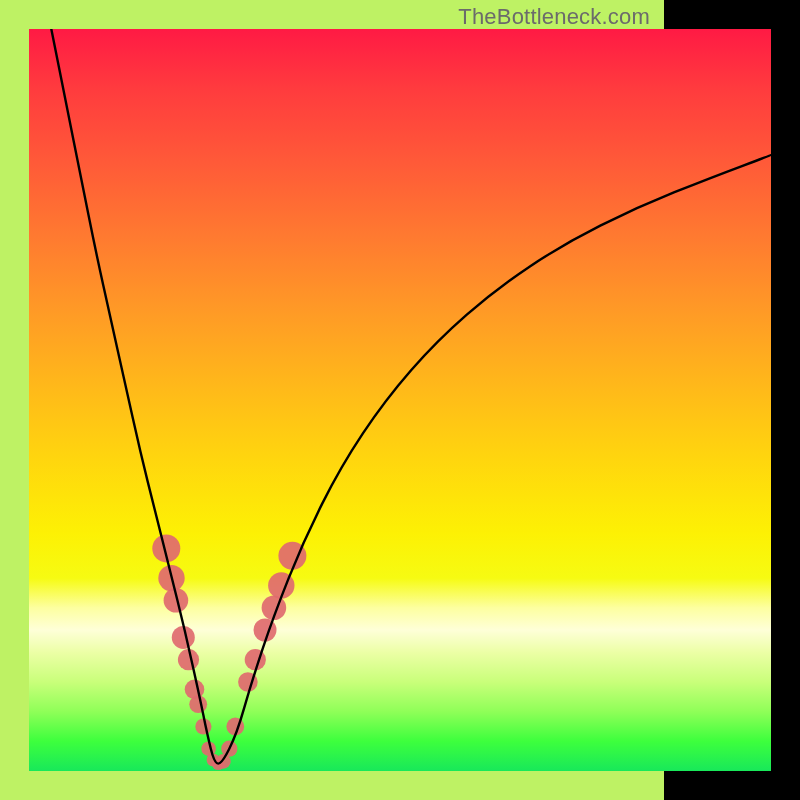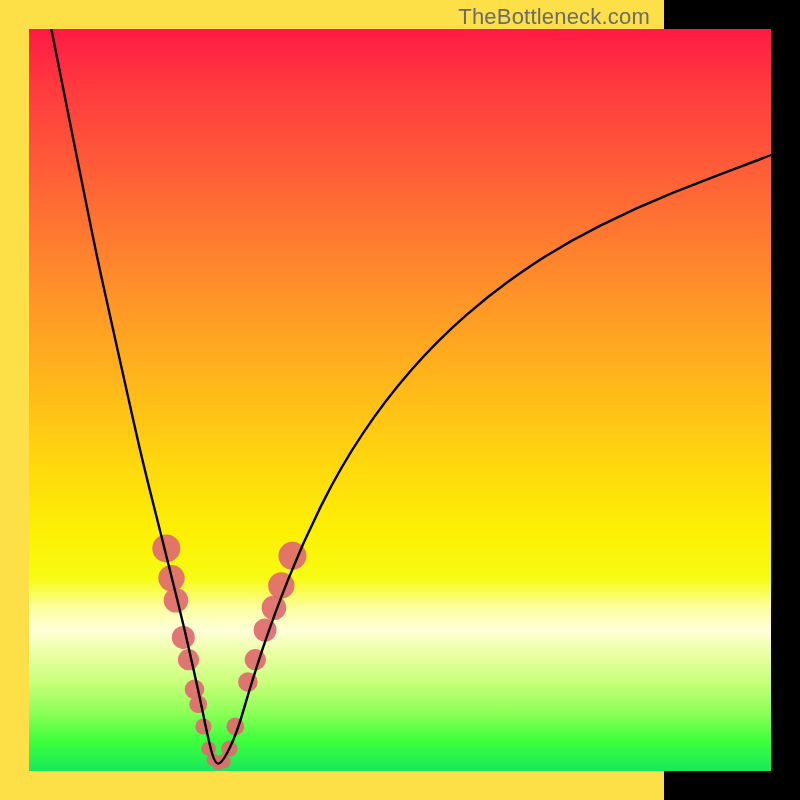--- a/index.html
+++ b/index.html
@@ -8,21 +8,21 @@
     width: 800px;
     height: 800px;
     overflow: hidden;
     background: #000;
     font-family: Arial, Helvetica, sans-serif;
   }
   .frame {
     position: relative;
     width: 664px;
     height: 800px;
-    background: #fde047;
+    background: #bef264;
   }
   .plot-area {
     position: absolute;
     left: 29px;
     top: 29px;
     width: 742px;
     height: 742px;
     
     background: linear-gradient(to bottom,
       #ff1a44 0%,

